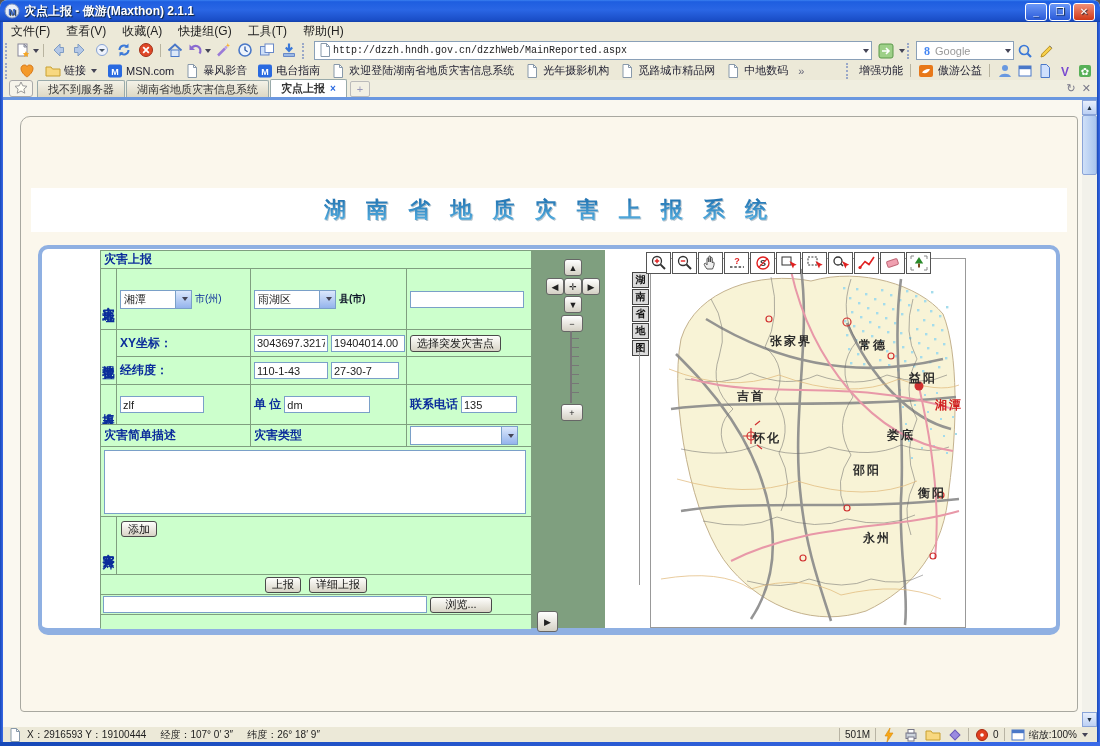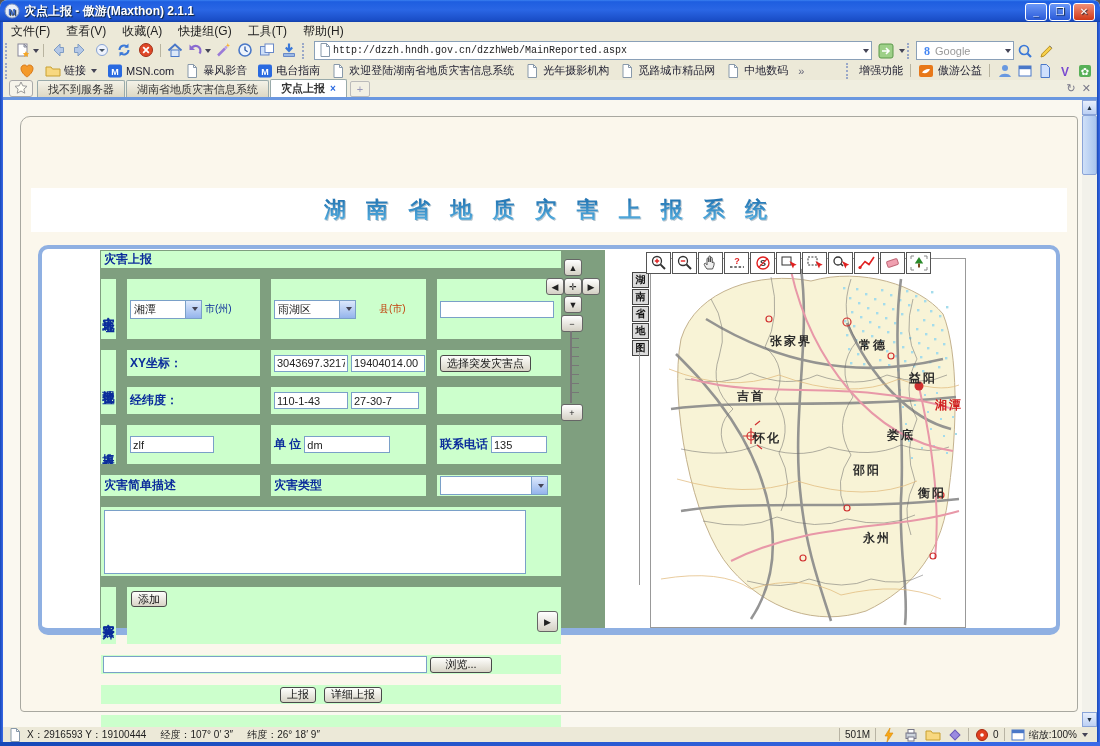--- a/index.html
+++ b/index.html
@@ -54,21 +54,21 @@
     border:1px solid #a8a8a0;border-radius:10px 4px 4px 4px;}
   #titleband{position:absolute;left:28px;top:88px;width:1036px;height:44px;background:#fff;
     display:flex;align-items:center;justify-content:center;}
   #pagetitle{font-size:22px;font-weight:bold;letter-spacing:7px;
     background:linear-gradient(#1a6aaa,#5cb8e8);-webkit-background-clip:text;background-clip:text;color:transparent;
     filter:drop-shadow(1px 1px 0 #b8c4cc);}
   #container{position:absolute;left:35px;top:145px;width:1014px;height:379px;background:#fff;
     border:4px solid #8fb0e2;border-bottom-width:7px;border-radius:10px;}
   
   #gform{position:absolute;left:97px;top:150px;width:505px;height:378px;background:#7f9f7f;
-    border:1px solid #7f9f7f;box-sizing:border-box;display:grid;gap:11px;
+    border:1px solid #7f9f7f;box-sizing:border-box;display:grid;gap:1px;
     grid-template-columns:15px 133px 155px 124px;
     grid-template-rows:17px 60px 26px 27px 39px 21px 69px 57px 19px 19px 14px;
     font-size:12px;}
   #gform>div{background:#ccffcc;overflow:hidden;}
   .lbl{color:#0b2d9b;font-weight:bold;}
   .vlab{writing-mode:vertical-rl;text-orientation:upright;display:flex;align-items:center;justify-content:center;
     font-size:12px;line-height:14px;letter-spacing:1px;}
   .cell{display:flex;align-items:center;padding:0 3px;gap:3px;}
   .gtxt{font-size:10px;}
   input,textarea{font-family:"Liberation Sans","DejaVu Sans",sans-serif;}
@@ -409,21 +409,21 @@
         </span>
         <span class="gtxt lbl" style="font-weight:normal;color:#0b2d9b;">市(州)</span>
       </div>
       <div class="cell">
         <span class="sel">
           <span class="txt" style="min-width:58px;">雨湖区</span>
           <span class="arr">
               <span class="caret"></span>
             </span>
         </span>
-        <span class="gtxt lbl" style="font-weight:normal;color:#c2410c;margin-left:20px;">县(市)</span>
+        <span class="gtxt lbl" style="font-weight:bold;color:#0f172a;">县(市)</span>
       </div>
       <div class="cell">
         <input class="tin" style="width: 108px;" value="">
       </div>
 
       <div class="vlab lbl" style="grid-row:3/span 2;">地理位置</div>
       <div class="cell lbl">XY坐标：</div>
       <div class="cell">
         <input class="tin" style="width: 68px;" value="3043697.3217">
         <input class="tin" style="width: 68px;" value="19404014.00">
@@ -465,28 +465,28 @@
 
       <div style="grid-column:1/-1;padding:3px;">
         <textarea style="width: 416px; height: 58px; border: 1px solid rgb(122, 160, 200); resize: none;"></textarea>
       </div>
 
       <div class="vlab lbl">灾害照片</div>
       <div style="grid-column:2/-1;padding:4px;">
         <button class="xpbtn" style="height:16px;">添加</button>
       </div>
 
+      <div class="cell" style="grid-column:1/-1;justify-content:center;gap:8px;">
+        <button class="xpbtn" style="height:16px;">上报</button>
+        <button class="xpbtn" style="height:16px;">详细上报</button>
+      </div>
+
       <div class="cell" style="grid-column:1/-1;padding:0 2px;">
         <input class="tin" style="width: 318px;" value="">
         <button class="xpbtn" style="height:16px;width:62px;">浏览...</button>
-      </div>
-
-      <div class="cell" style="grid-column:1/-1;justify-content:center;gap:8px;">
-        <button class="xpbtn" style="height:16px;">上报</button>
-        <button class="xpbtn" style="height:16px;">详细上报</button>
       </div>
 
       <div style="grid-column:1/-1;"></div>
     </div>
 
     <div class="navbtn" style="left:561px;top:159px;">▲</div>
     <div class="navbtn" style="left:543px;top:178px;">◀</div>
     <div class="navbtn" style="left:561px;top:178px;">✛</div>
     <div class="navbtn" style="left:579px;top:178px;">▶</div>
     <div class="navbtn" style="left:561px;top:196px;">▼</div>

